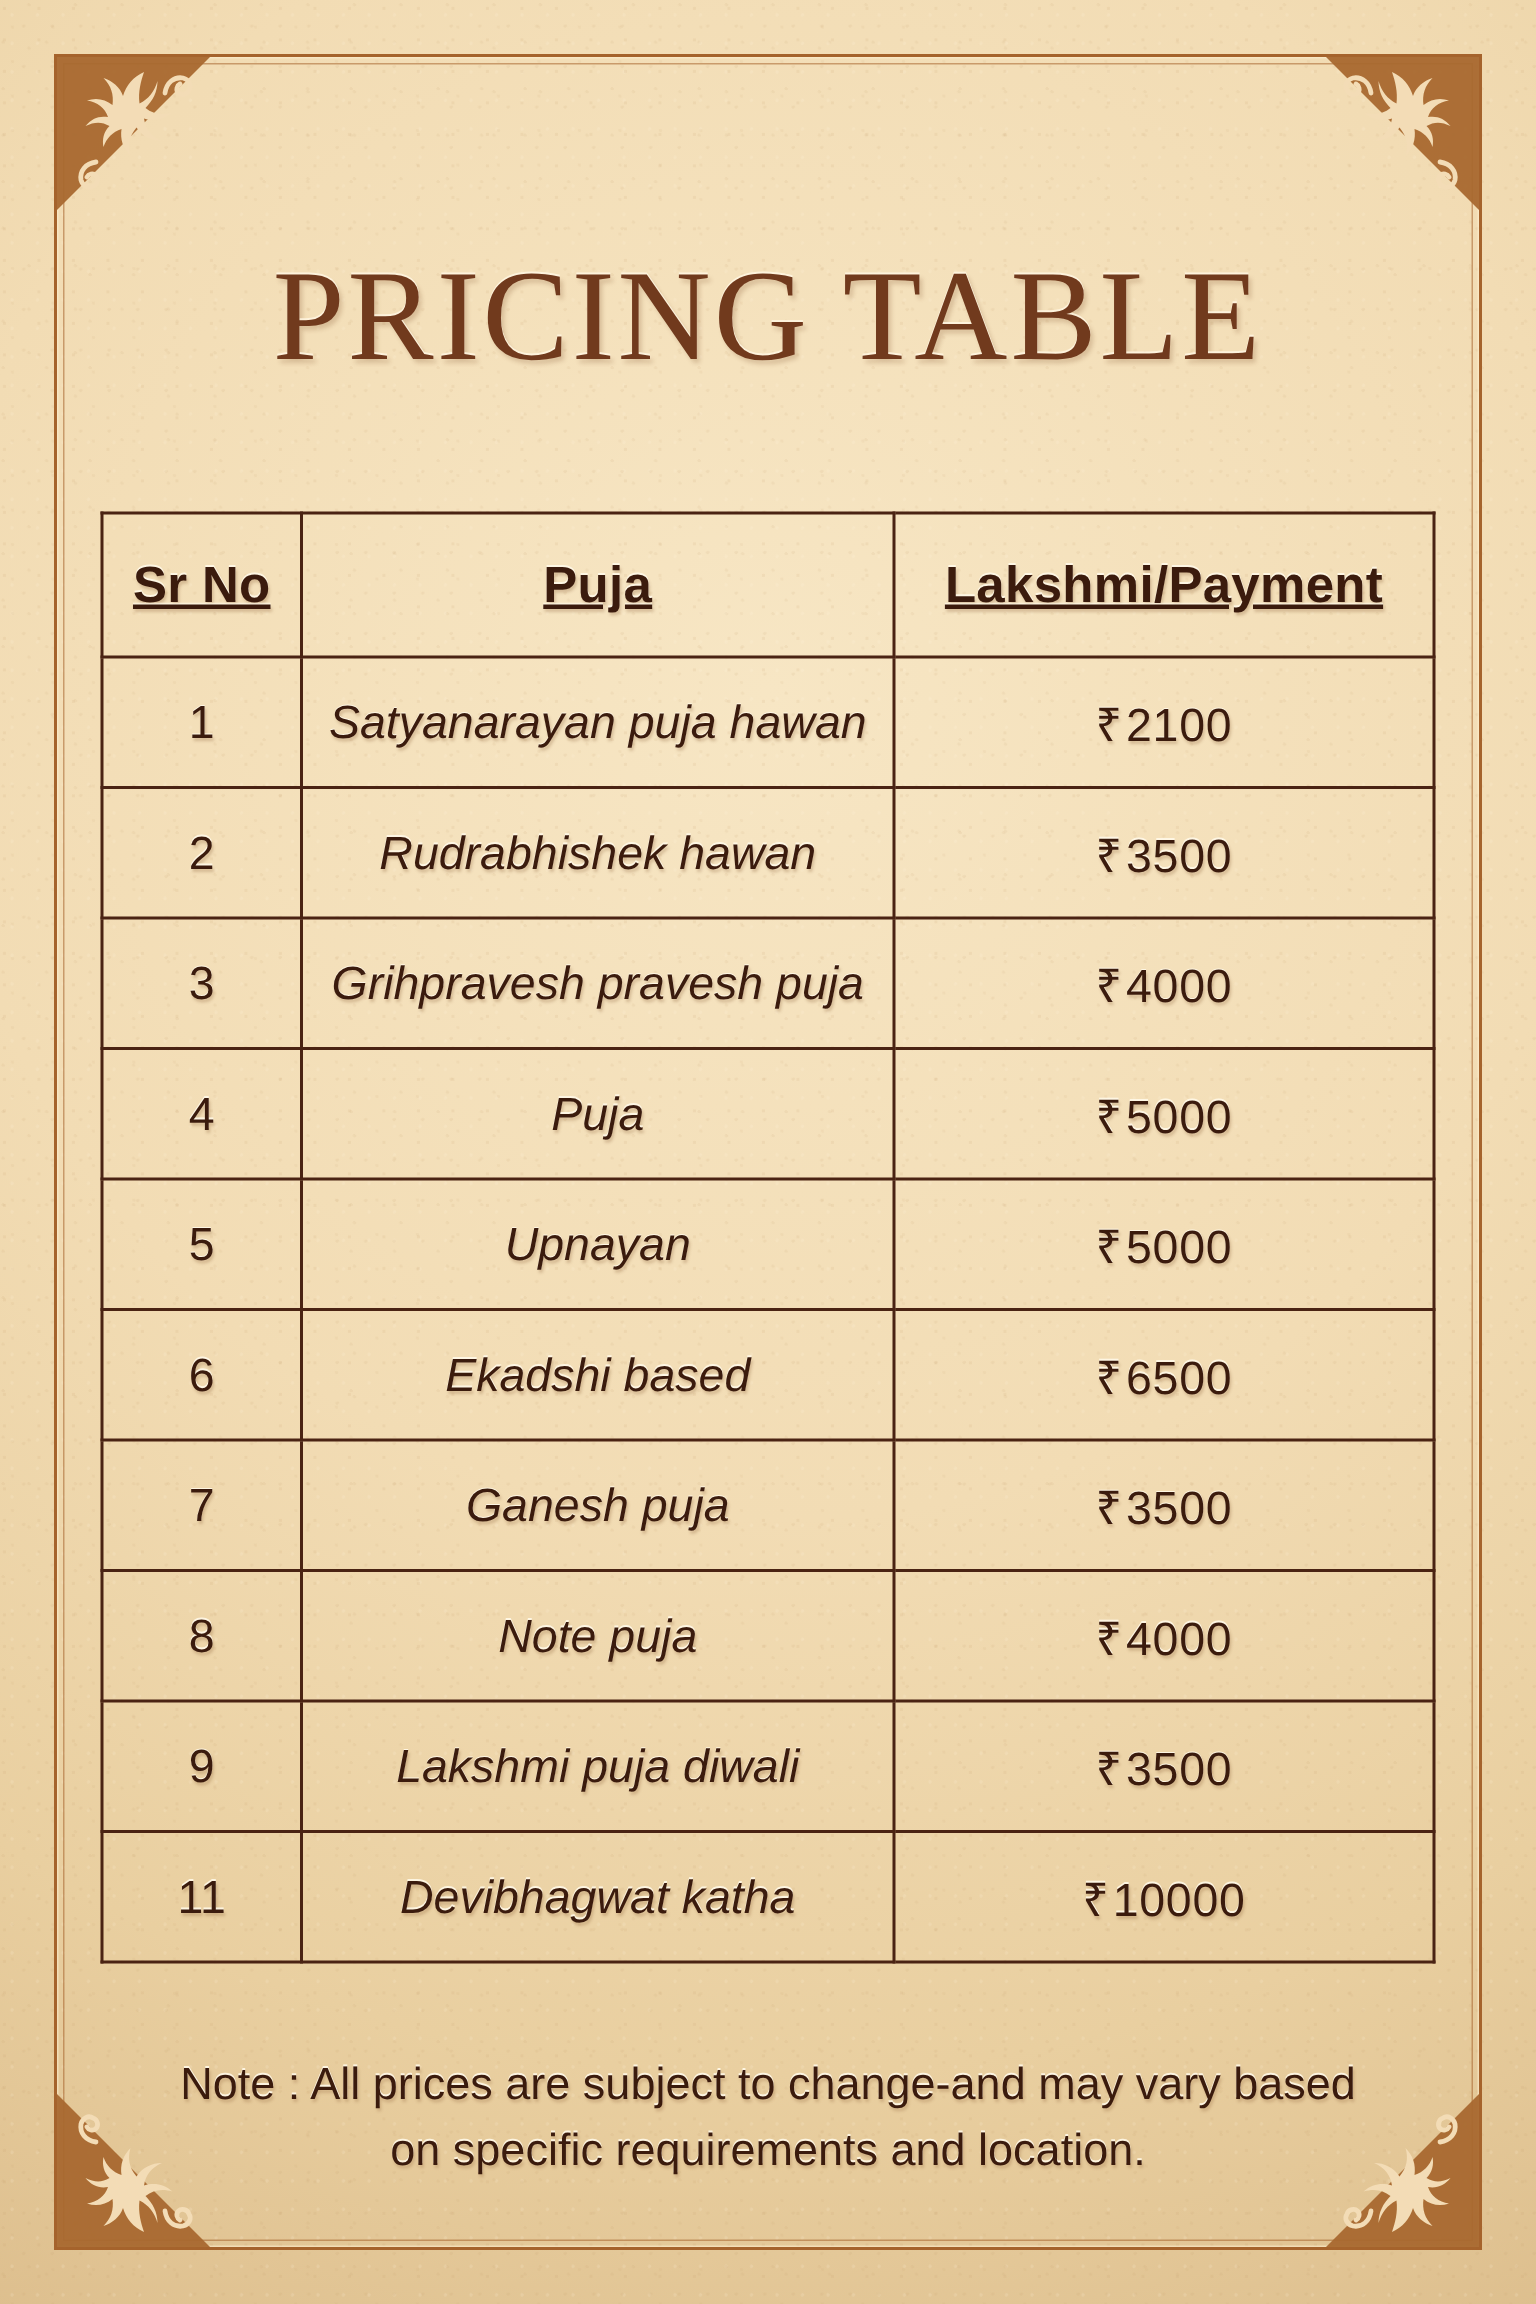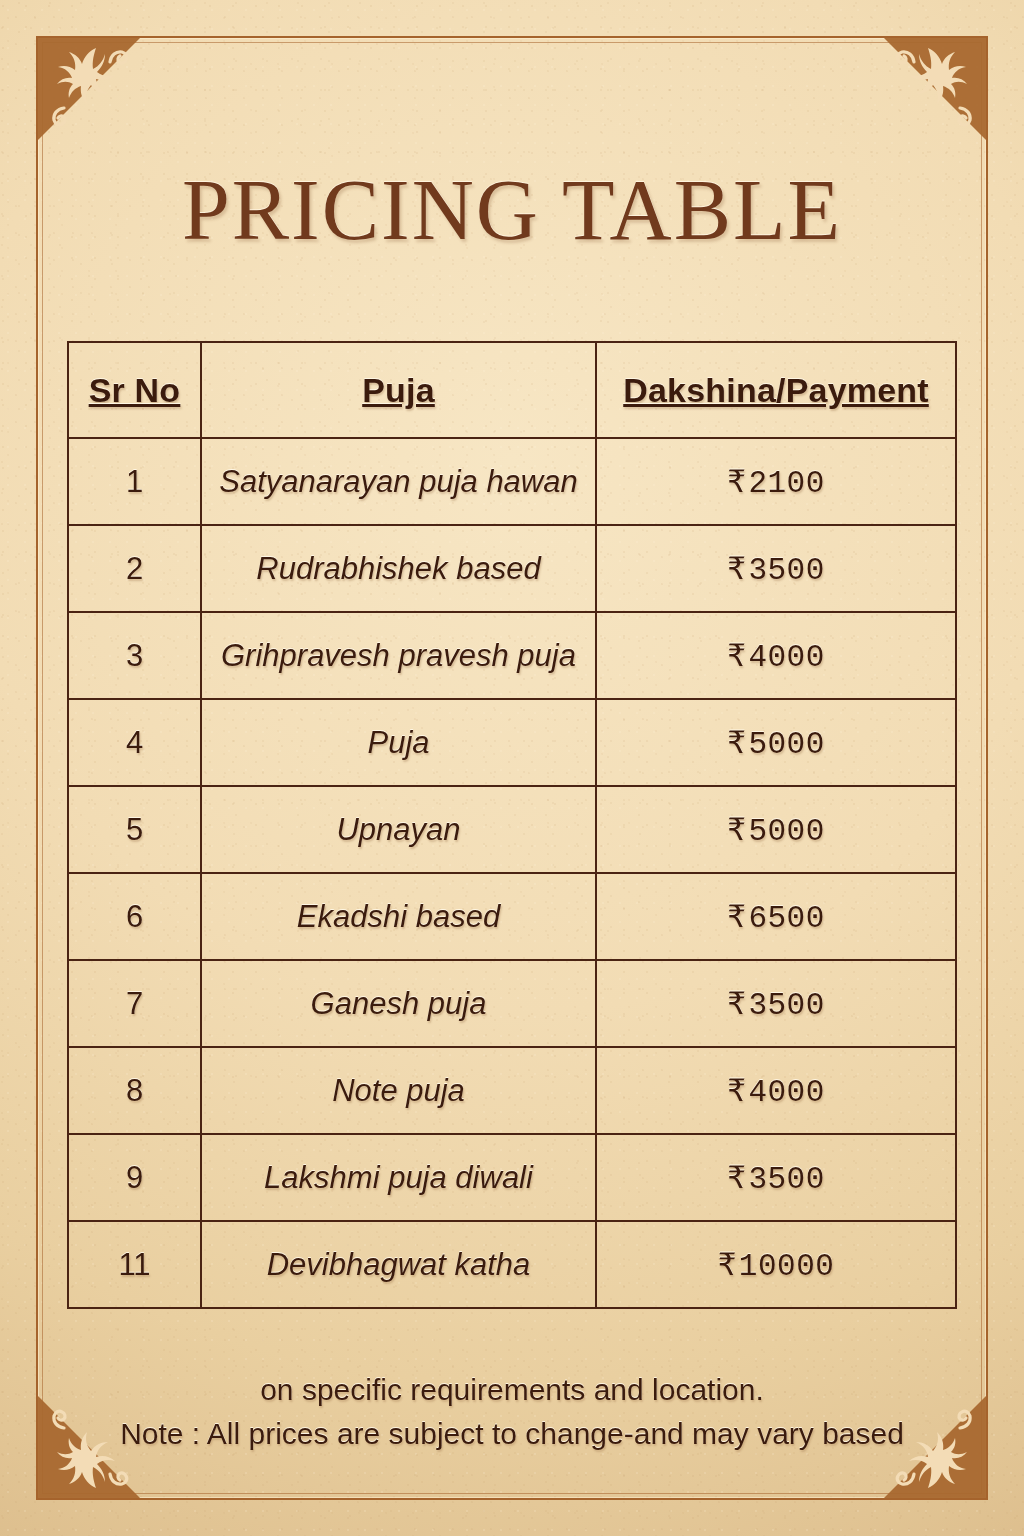--- a/index.html
+++ b/index.html
@@ -120,21 +120,21 @@
     color: #3b1b0d;
     text-decoration: underline;
   }
   table.pricing tbody td {
     height: 83px;
     font-size: 31px;
     font-weight: 400;
   }
   td.sr   { font-size: 31px; }
   td.puja { font-size: 31px; font-style: italic; }
-  td.pay  { font-size: 31px; letter-spacing: .5px; font-family: Liberation Mono, monospace; }
+  td.pay  { font-size: 31px; letter-spacing: .5px; }
   .rupee { margin-right: 2px; }
 
   
   .note {
     position: absolute;
     left: 62px;
     top: 1368px;
     width: 900px;
     text-align: center;
     font-size: 30px;
@@ -193,32 +193,32 @@
     <table class="pricing">
       <colgroup>
         <col class="c-sr">
           <col class="c-puja">
           <col class="c-pay">
       </colgroup>
       <thead>
         <tr>
           <th>Sr No</th>
           <th>Puja</th>
-          <th>Dakshina/Payment</th>
+          <th>Lakshmi/Payment</th>
         </tr>
       </thead>
       <tbody id="pricing-body">
           <tr>
             <td class="sr">1</td>
             <td class="puja">Satyanarayan puja hawan</td>
             <td class="pay"><span class="rupee">₹</span><span>2100</span></td>
           </tr>
           <tr>
             <td class="sr">2</td>
-            <td class="puja">Rudrabhishek based</td>
+            <td class="puja">Rudrabhishek hawan</td>
             <td class="pay"><span class="rupee">₹</span><span>3500</span></td>
           </tr>
           <tr>
             <td class="sr">3</td>
             <td class="puja">Grihpravesh pravesh puja</td>
             <td class="pay"><span class="rupee">₹</span><span>4000</span></td>
           </tr>
           <tr>
             <td class="sr">4</td>
             <td class="puja">Puja</td>
@@ -252,17 +252,17 @@
           <tr>
             <td class="sr">11</td>
             <td class="puja">Devibhagwat katha</td>
             <td class="pay"><span class="rupee">₹</span><span>10000</span></td>
           </tr>
         </tbody>
     </table>
   </div>
 
   <div class="note">
+    <div>Note : All prices are subject to change-and may vary based</div>
     <div>on specific requirements and location.</div>
-    <div>Note : All prices are subject to change-and may vary based</div>
   </div>
 
 </div>
 
 </body></html>

